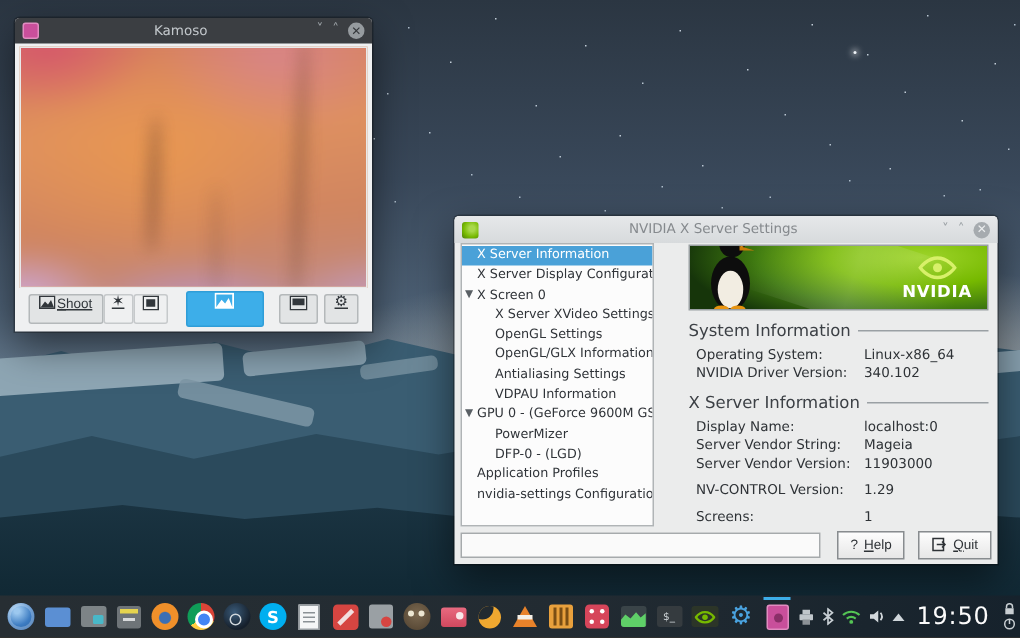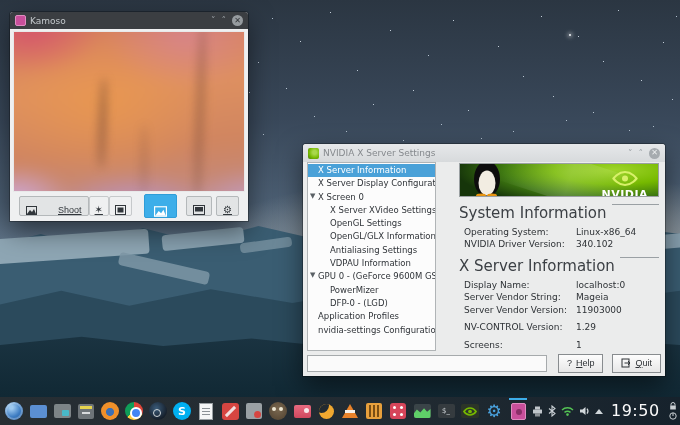--- a/index.html
+++ b/index.html
@@ -32,21 +32,21 @@
   .snow.p4 { left:240px; top:240px; width:52px; height:10px; transform:rotate(-8deg); background:#7e97a6; opacity:.75; }
   .snow.p5 { left:610px; top:236px; width:80px; height:14px; transform:rotate(-5deg); background:#87a0af; }
   .hill.mid { top:288px; background:#2b4a5c;
     clip-path:polygon(0 12%,9% 2%,19% 13%,31% 1%,43% 11%,54% 2%,66% 10%,79% 1%,91% 8%,100% 2%,100% 100%,0 100%); }
   .hill.near { top:332px; background:linear-gradient(180deg,#1b3442 0%,#122a36 60%,#0e2430 100%);
     clip-path:polygon(0 14%,12% 5%,24% 15%,37% 7%,50% 17%,63% 7%,76% 16%,90% 9%,100% 14%,100% 100%,0 100%); }
 
   
   .window { position:absolute; box-shadow:0 10px 26px rgba(0,0,0,.5), 0 0 0 1px rgba(0,0,0,.28); border-radius:3px 3px 0 0; }
   .tbar { display:flex; align-items:center; height:17px; padding:0 5px; border-radius:3px 3px 0 0; font-size:9px; }
-  .tbar .ttl { flex:1; overflow:hidden; white-space:nowrap; }
+  .tbar .ttl { flex:1; text-align:center; overflow:hidden; white-space:nowrap; }
   .wbtns { display:flex; align-items:center; gap:6px; }
   .chev { font-size:9px; line-height:9px; }
   .closec { width:11px; height:11px; border-radius:50%; display:flex; align-items:center; justify-content:center; font-size:8px; line-height:8px; }
 
   
   .kamoso { left:10px; top:12px; width:238px; height:209px; background:#eff0f1; }
   .kamoso .tbar { background:#3b3e42; color:#c3c8cc; }
   .kamoso .chev { color:#9da3a8; }
   .kamoso .closec { background:#969b9f; color:#33363a; }
   .kicon { width:11px; height:11px; border-radius:2px; background:#c94f9b; border:1px solid #e08cc0; margin-right:4px; }
@@ -58,21 +58,21 @@
       radial-gradient(60% 55% at 40% 45%, rgba(234,152,78,.85), transparent 75%),
       radial-gradient(32% 28% at 6% 98%, rgba(208,172,228,.95), transparent 70%),
       radial-gradient(45% 28% at 52% 103%, rgba(186,150,214,.9), transparent 75%),
       radial-gradient(40% 30% at 100% 102%, rgba(198,164,222,.85), transparent 75%),
       linear-gradient(175deg,#d2795e 0%,#de9060 38%,#d08560 68%,#bd8a85 100%); }
   .crease { position:absolute; background:#6e4434; filter:blur(5px); border-radius:50%; }
   .crease.c1 { left:37%; top:28%; width:7px; height:58%; opacity:.55; transform:rotate(2deg); }
   .crease.c2 { left:79%; top:-6%; width:8px; height:112%; opacity:.4; transform:rotate(2deg); }
   .crease.c3 { left:55%; top:58%; width:6px; height:46%; opacity:.25; }
   .k-toolbar { display:flex; align-items:center; height:27px; padding:0 9px; }
-  .kbtn { height:20px; display:inline-flex; align-items:flex-end; gap:21px; padding:0 6px; font-size:9px;
+  .kbtn { height:20px; display:inline-flex; align-items:flex-start; gap:1px; padding:0 6px; font-size:9px;
     color:#31363b; background:#e2e4e5; border:1px solid #b4b8ba; border-radius:2px;text-decoration:underline; }
   .kbtn.flat { background:transparent; border-color:#c6c9cb; padding:0 5px; }
   .kbtn.blue { height:24px; width:52px; justify-content:center; background:#3daee9; border-color:#2f9dd8; color:#fff; margin:0 9px 0 12px; }
   .kbtn .glyph { font-size:10px; line-height:10px; }
   .k-right { margin-left:auto; display:flex; gap:4px; }
 
   
   .nvidia { left:303px; top:144px; width:362px; height:232px; background:#ebecec; }
   .nvidia .tbar { height:18px; background:linear-gradient(#e6e8ea,#d7dadc); color:#85898d; }
   .nvidia .chev { color:#9aa0a4; }
@@ -87,21 +87,21 @@
   .trow.child { padding-left:22px; }
   .texp { position:absolute; left:2px; top:-1px; font-size:7px; color:#5a6065; }
   .n-right { flex:1; display:flex; flex-direction:column; padding:1px 2px 0 4px; min-width:0; }
   .banner { position:relative; height:58px; border:1px solid #9aa0a2; overflow:hidden; margin-bottom:5px;
     background:radial-gradient(80% 120% at 78% 18%, #9ed42a 0%, #76b900 38%, #3f7a10 70%, #16350a 100%); }
   .banner .streak { position:absolute; left:20%; top:-20%; width:70%; height:140%; transform:rotate(18deg);
     background:linear-gradient(90deg, transparent, rgba(255,255,255,.18), transparent); }
   .tux { position:absolute; left:10px; bottom:-2px; }
   .nv-logo { position:absolute; right:10px; top:6px; display:flex; flex-direction:column; align-items:center; gap:1px; }
   .nv-brand { color:#fff; font-weight:bold; font-size:11px; letter-spacing:.5px; }
-  .sect-h { display:flex; font-size:15px; color:#3c4045; margin:2px 0 4px; white-space:nowrap; }
+  .sect-h { display:flex; align-items:center; font-size:11px; color:#3c4045; margin:2px 0 4px; white-space:nowrap; }
   .sect-h .line { flex:1; border-top:1px solid #9aa0a4; margin-left:5px; }
   .sect-h.second { margin-top:6px; }
   .irow { display:flex; font-size:9px; color:#2e3236; height:12.5px; line-height:12.5px; padding-left:5px; white-space:nowrap; }
   .ilabel { width:112px; flex:none; }
   .irow.sp { margin-top:5px; }
   .n-bottom { position:absolute; left:4px; right:4px; bottom:3px; height:20px; display:flex; align-items:center; gap:9px; }
   .statusbar { flex:1; max-width:240px; height:17px; background:#fafafa; border:1px solid #a6aaac; }
   .gbtn { height:19px; display:inline-flex; align-items:center; justify-content:center; gap:4px; padding:0 8px;
     font-size:9px; color:#2e3236; background:linear-gradient(#fdfdfd,#e7e7e7); border:1px solid #888c8f; }
   .gbtn:first-of-type { margin-left:auto; }

